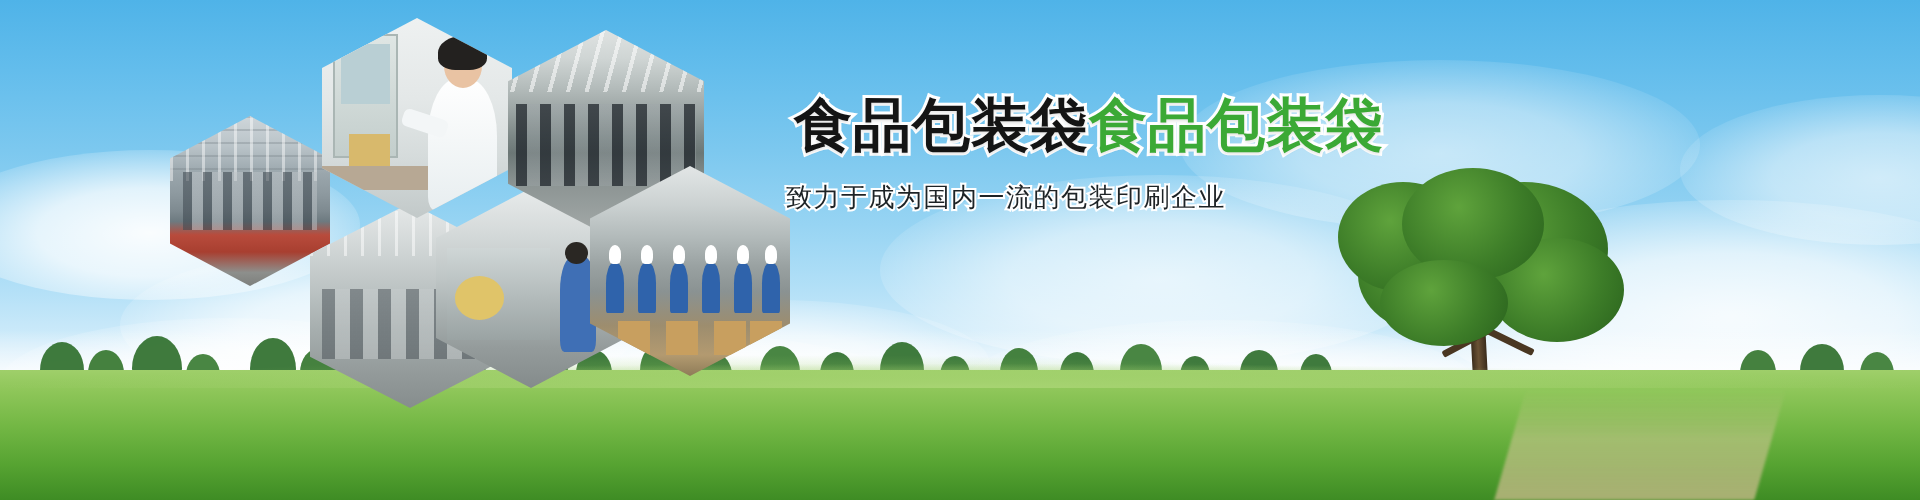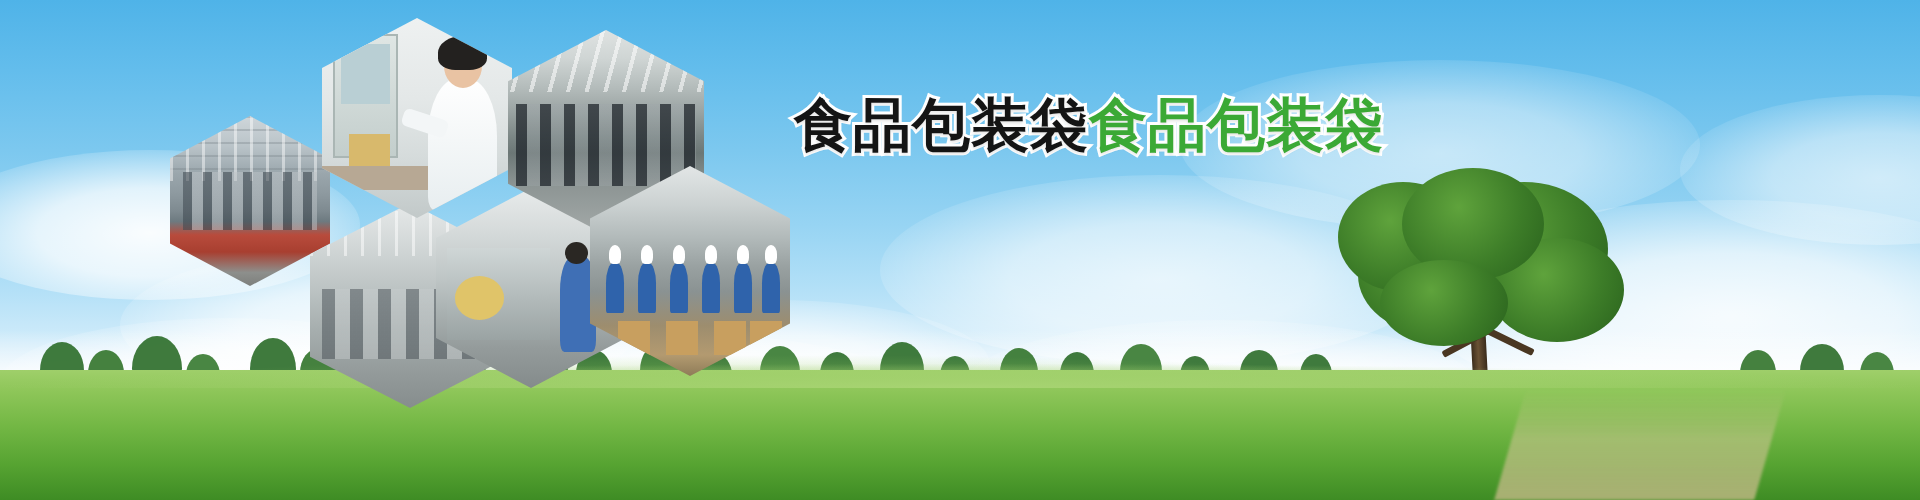--- a/index.html
+++ b/index.html
@@ -350,16 +350,17 @@
         <div class="bx" style="left:80%;"></div>
       </div>
     </div>
 
   </div>
 
   <div class="text-block">
     <div class="headline"><span class="hl-dark">食品包装袋</span><span class="hl-green">食品包装袋</span></div>
 
     <div class="sub-list">
+      <div class="sub-line">致力于成为国内一流的包装印刷企业</div>
     </div>
   </div>
 
 </div>
 
 </body></html>

